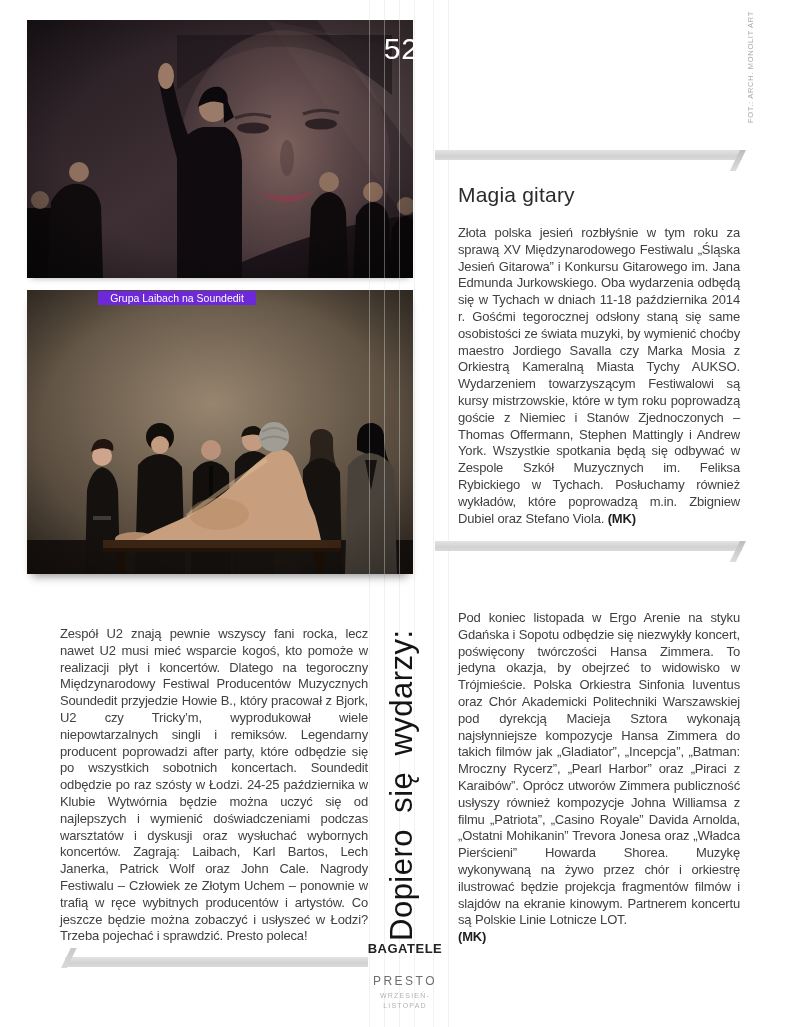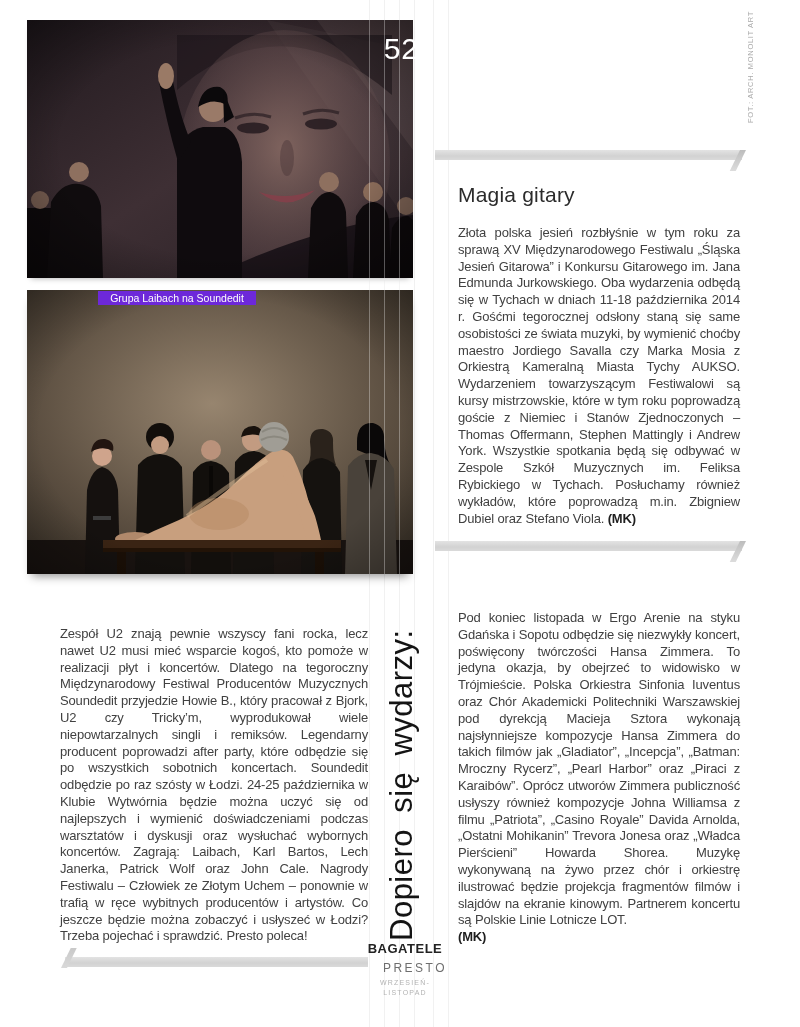--- a/index.html
+++ b/index.html
@@ -75,21 +75,21 @@
   .photo-credit{
     position:absolute;left:696px;top:61px;width:112px;height:12px;z-index:3;
     transform:rotate(-90deg);transform-origin:center;
     font-size:7.5px;letter-spacing:0.7px;color:#ababab;white-space:nowrap;text-align:left;
   }
 
   
   .footer{position:absolute;left:363px;top:941px;width:84px;text-align:center;z-index:2;
     font-family:Liberation Sans, sans-serif;}
   .footer .mag{font-size:13px;font-weight:700;color:#222;letter-spacing:0.5px;}
-  .footer .title{font-size:12px;color:#6e6e6e;letter-spacing:2.5px;margin-top:5px;text-align:right;}
+  .footer .title{font-size:12px;color:#6e6e6e;letter-spacing:2.5px;margin-top:18px;}
   .footer .issue{font-size:7px;color:#b3b3b3;letter-spacing:1.2px;margin-top:3px;line-height:1.45;}
 </style>
 </head>
 <body>
 
 <div class="page">
 
   <div class="vline" style="left:369px"></div>
   <div class="vline" style="left:384px"></div>
   <div class="vline" style="left:399px"></div>

